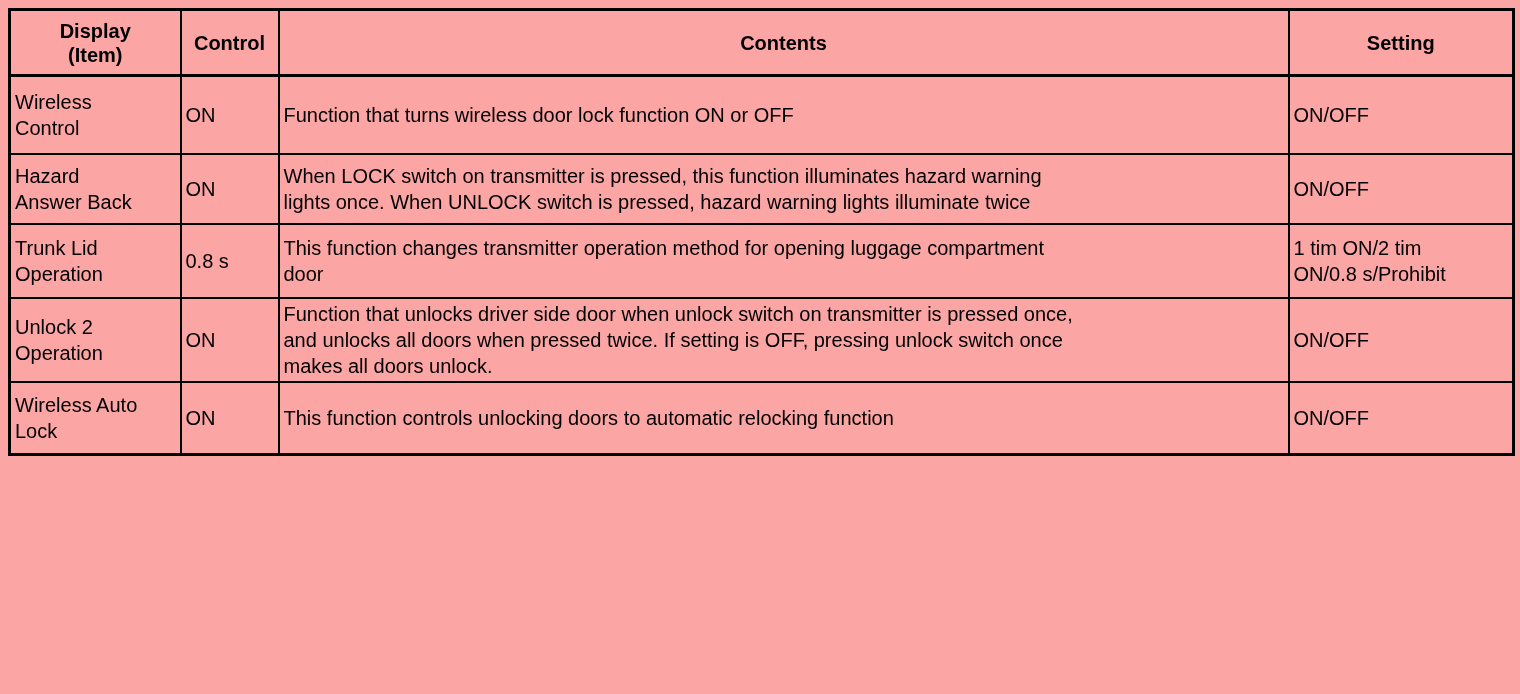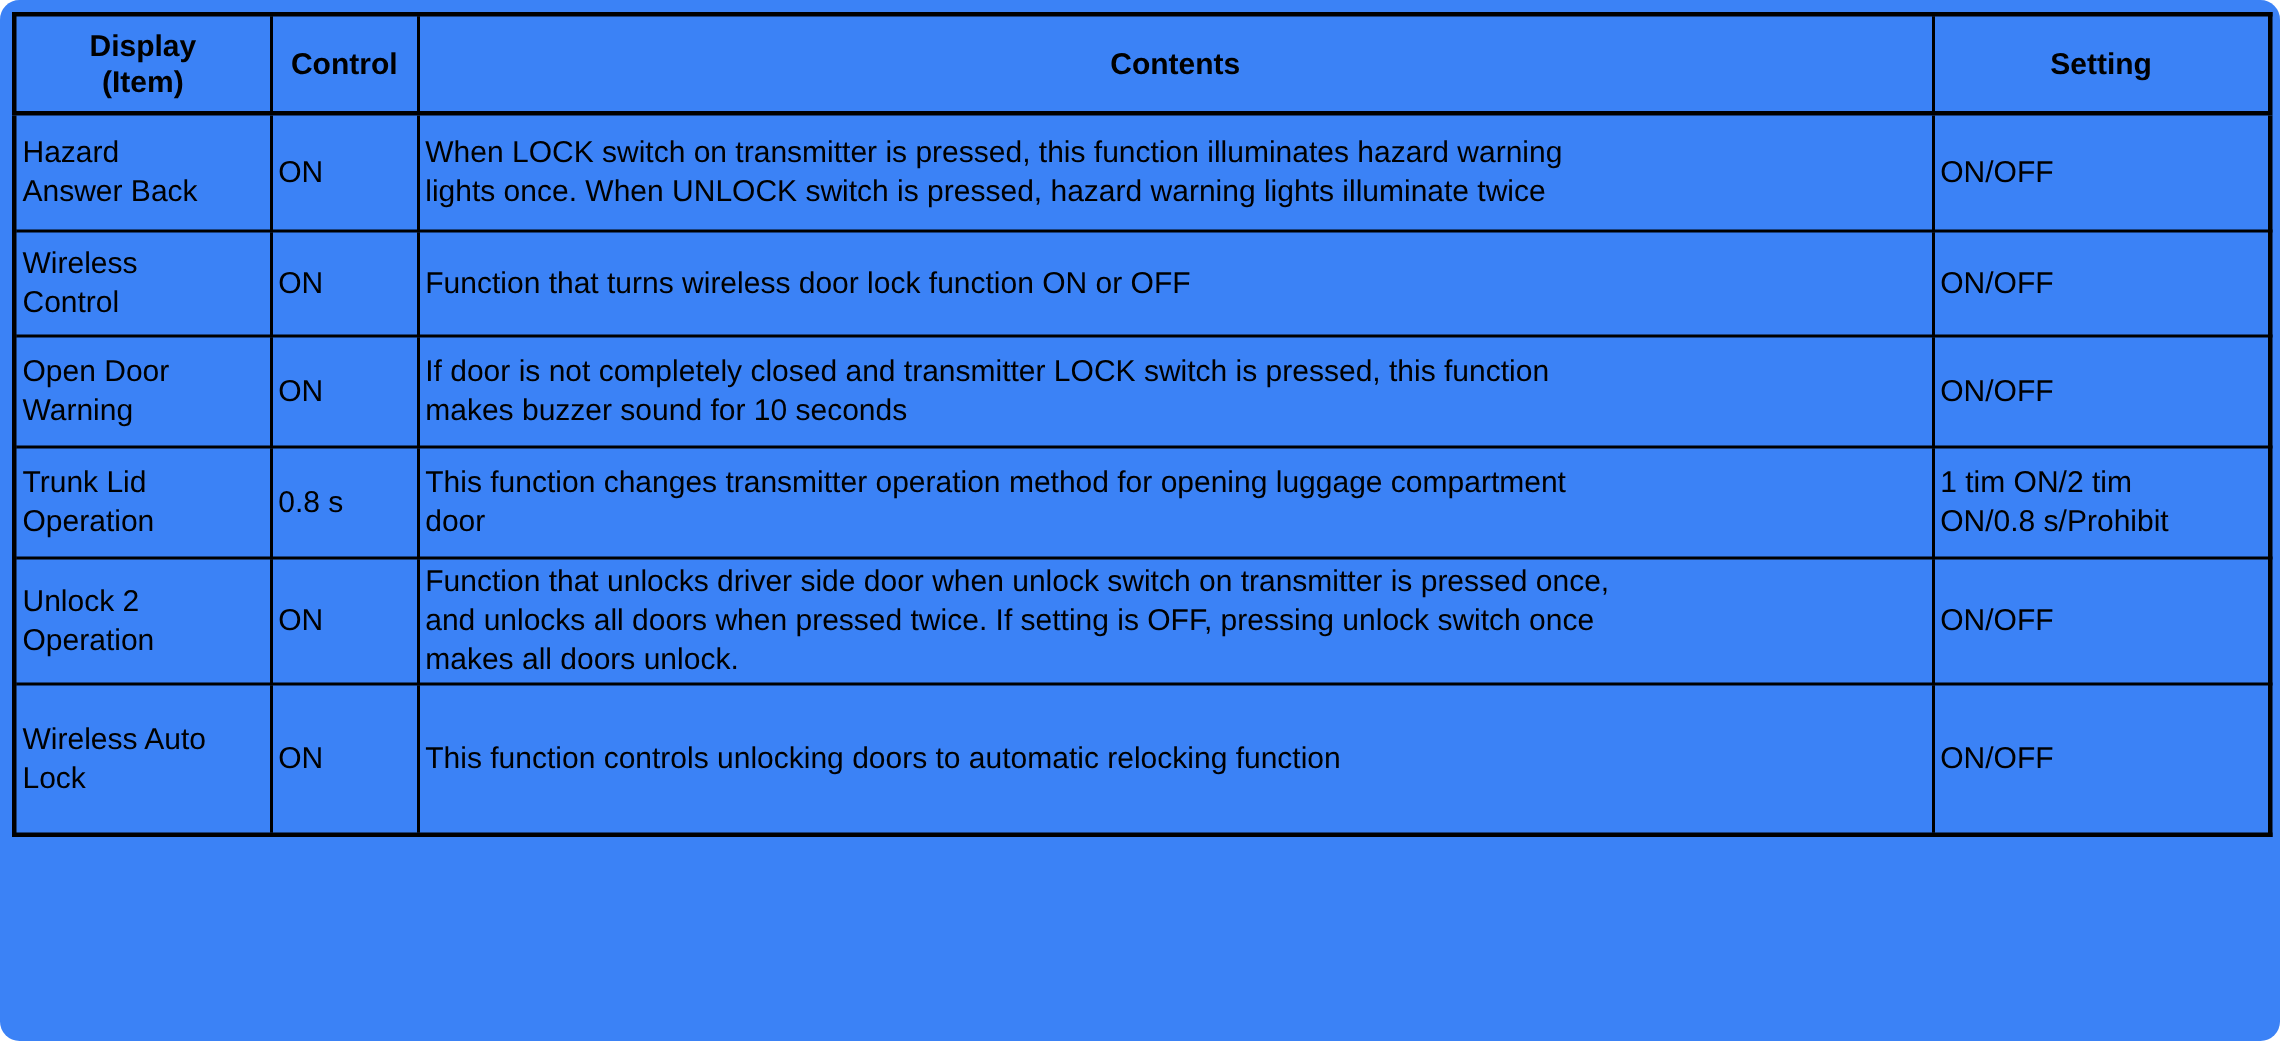--- a/index.html
+++ b/index.html
@@ -8,24 +8,23 @@
     background: #ffffff;
     width: 1520px;
     height: 694px;
     overflow: hidden;
   }
   .page {
     box-sizing: border-box;
     width: 1520px;
     height: 694px;
     padding: 8px 8px 0 8px;
-    background: #3b82f6;
+    background: #fca5a5;
     font-family: "Liberation Sans", "DejaVu Sans", sans-serif;
     color: #000000;
-    border-radius: 13px;
   }
   table.settings {
     border-collapse: collapse;
     table-layout: fixed;
     width: 1504px;
     border: 3px solid #000000;
   }
   col.c-item     { width: 171px; }
   col.c-default  { width: 98px;  }
   col.c-contents { width: 1010px;}
@@ -77,44 +76,36 @@
       <tr>
         <th>Display
 (Item)</th>
         <th>Control</th>
         <th>Contents</th>
         <th>Setting</th>
       </tr>
     </thead>
     <tbody>
   <tr>
+    <td>Wireless
+Control</td>
+    <td>ON</td>
+    <td>Function that turns wireless door lock function ON or OFF</td>
+    <td>ON/OFF</td>
+  </tr>
+
+  <tr>
     <td>Hazard
 Answer Back</td>
     <td>ON</td>
     <td>When LOCK switch on transmitter is pressed, this function illuminates hazard warning
 lights once. When UNLOCK switch is pressed, hazard warning lights illuminate twice</td>
     <td>ON/OFF</td>
   </tr>
 
-  <tr>
-    <td>Wireless
-Control</td>
-    <td>ON</td>
-    <td>Function that turns wireless door lock function ON or OFF</td>
-    <td>ON/OFF</td>
-  </tr>
-
-  <tr>
-    <td>Open Door
-Warning</td>
-    <td>ON</td>
-    <td>If door is not completely closed and transmitter LOCK switch is pressed, this function
-makes buzzer sound for 10 seconds</td>
-    <td>ON/OFF</td>
-  </tr>
 
   <tr>
     <td>Trunk Lid
 Operation</td>
     <td>0.8 s</td>
     <td>This function changes transmitter operation method for opening luggage compartment
 door</td>
     <td>1 tim ON/2 tim
 ON/0.8 s/Prohibit</td>
   </tr>

